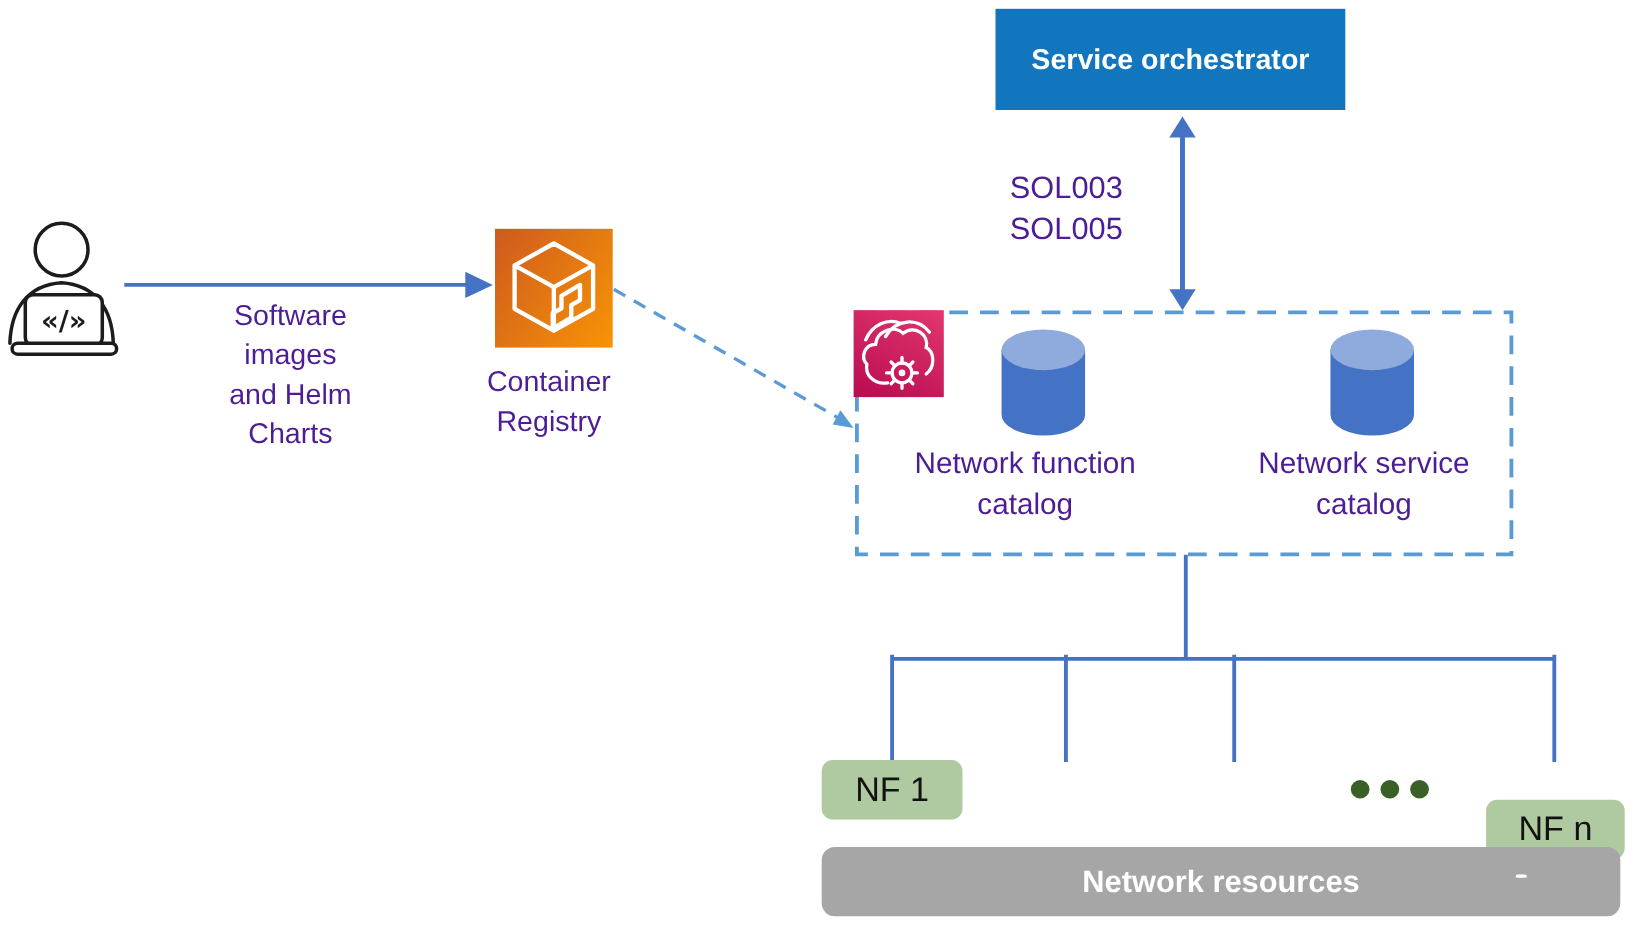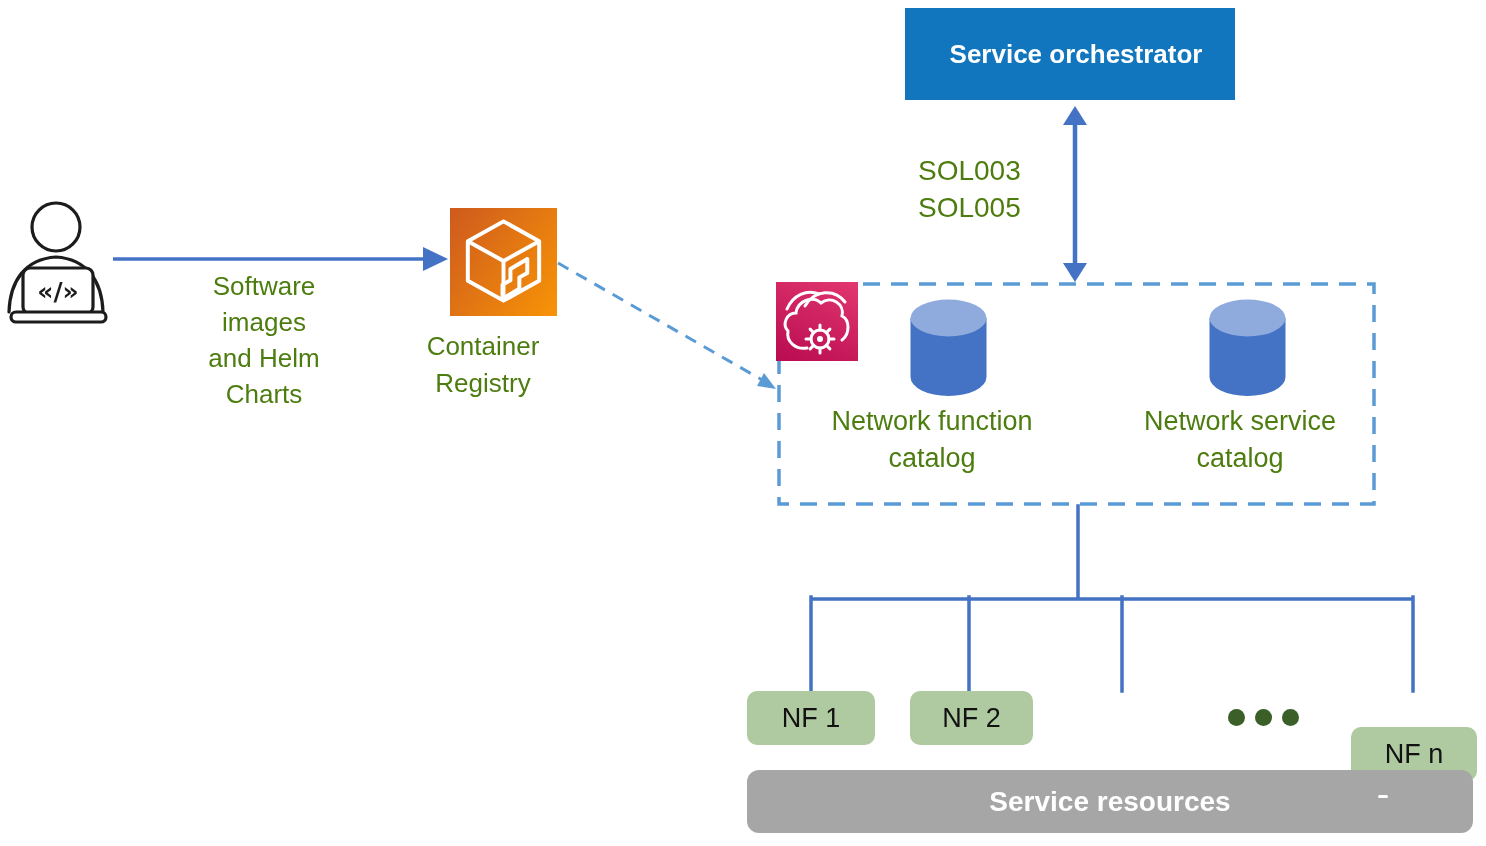--- a/index.html
+++ b/index.html
@@ -6,50 +6,50 @@
   #stage{
     position:relative;
     width:1486px;height:846px;
     background:#ffffff;
     font-family:"Liberation Sans", sans-serif;
     color:#121212;
     overflow:hidden;
   }
   .abs{position:absolute;}
   .preline{white-space:pre-line;}
-  .lbl{color:#4d7c0f;}
+  .lbl{color:#4c1d95;}
 
   
   #connector-layer{left:0;top:0;pointer-events:none;}
 
   
   #developer-icon{left:2px;top:196px;}
 
   
   #flow-label{
     left:176px;top:268px;width:176px;
     text-align:center;font-size:26px;line-height:36px;
   }
 
   
   #registry-icon{
     left:450px;top:208px;width:107px;height:108px;
     background:linear-gradient(125deg,#CE5A1E 0%,#F89406 100%);
   }
   #registry-label{
-    left:400px;top:328px;width:166px;
+    left:416px;top:328px;width:166px;
     text-align:center;font-size:26px;line-height:37px;
   }
 
   
   #orchestrator-box{
     left:905px;top:8px;width:318px;height:92px;
     background:#1176BE;
     display:flex;align-items:center;justify-content:center;
-    color:#ffffff;font-size:26px;font-weight:700;padding-left:12px;
+    color:#ffffff;font-size:26px;font-weight:700;
   }
 
   
   #interface-label{
     left:918px;top:152px;
     font-size:28px;line-height:37px;
   }
 
   
   #tnb-icon{
@@ -67,21 +67,21 @@
   }
   #ns-catalog-label{
     left:1120px;top:403px;width:240px;
     text-align:center;font-size:27px;line-height:37px;
   }
 
   
   .nf-box{
     background:#AFC9A0;border-radius:10px;
     display:flex;align-items:center;justify-content:center;
-    font-size:27px;color:#121212;
+    font-size:31px;color:#121212;
   }
   #nf-box-1{left:747px;top:691px;width:128px;height:54px;}
   #nf-box-2{left:910px;top:691px;width:123px;height:54px;}
   #nf-box-3{left:1058px;top:691px;width:130px;height:54px;}
   #nf-box-n{left:1351px;top:691px;width:126px;height:54px;margin-top:36px;}
 
   
   #ellipsis-dots{
     left:1228px;top:709px;display:flex;gap:10px;align-items:center;
   }
@@ -196,32 +196,29 @@
 
   <div id="nf-catalog-label" class="abs preline lbl">Network function
 catalog</div>
 
   <div id="ns-catalog-label" class="abs preline lbl">Network service
 catalog</div>
 
   <div id="nf-box-1" class="abs nf-box">
     <span>NF 1</span>
   </div>
-  <div id="nf-box-2" class="abs nf-box">
-    <span>NF 2</span>
-  </div>
 
   <div id="ellipsis-dots" class="abs">
     <span class="dot"></span>
     <span class="dot"></span>
     <span class="dot"></span>
   </div>
 
   <div id="nf-box-n" class="abs nf-box">
     <span>NF n</span>
   </div>
 
   <div id="resources-bar" class="abs">
-    <span>Service resources</span>
+    <span>Network resources</span>
   </div>
   <div id="resources-dash" class="abs"></div>
 
 </div>
 
 </body></html>

